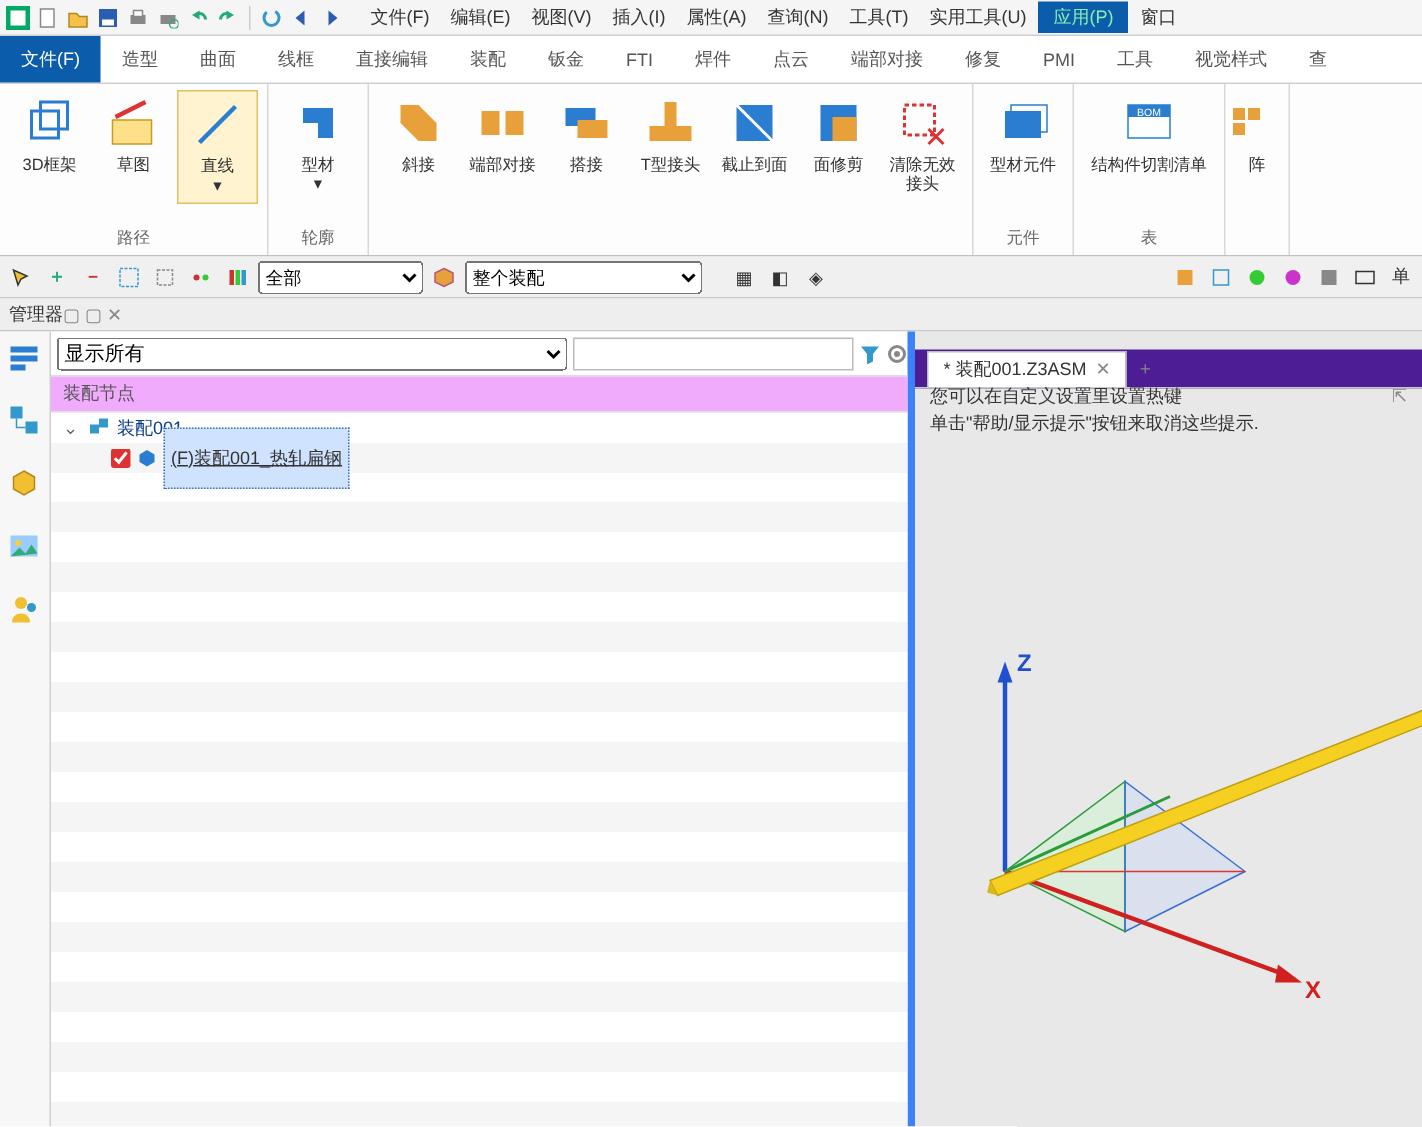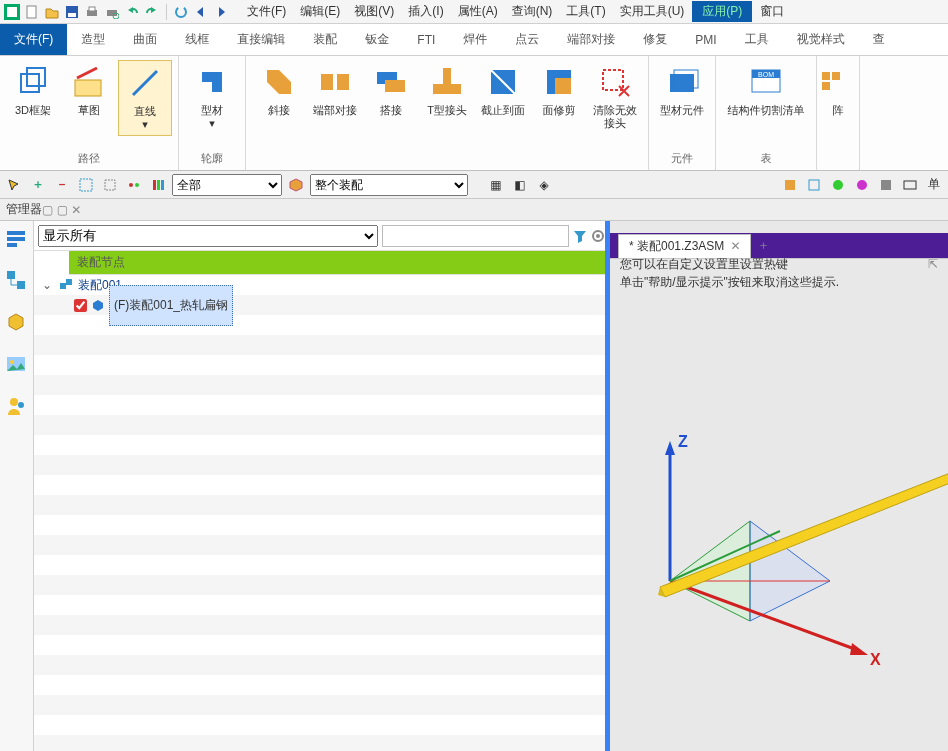--- a/index.html
+++ b/index.html
@@ -24,27 +24,27 @@
 .toolstrip select { height:22px; font-size:12px; }
 .toolstrip .tbtn { width:20px; height:20px; display:inline-flex; align-items:center; justify-content:center; }
 .manager-header { height:22px; background:#eee; border-bottom:1px solid #c8c8c8; display:flex; align-items:center; padding:0 6px; justify-content:flex-start; }
 .content { display:flex; height:calc(751px - 24px - 32px - 115px - 28px - 22px); }
 .vtabs { width:34px; background:#f7f7f7; border-right:1px solid #d0d0d0; display:flex; flex-direction:column; align-items:center; padding-top:6px; gap:18px; }
 .vtabs .vt { width:24px; height:24px; }
 .tree-panel { width:576px; background:#fff; border-right:5px solid #3b82f6; display:flex; flex-direction:column; position:relative; }
 .tree-toolbar { height:30px; border-bottom:1px solid #ddd; display:flex; align-items:center; padding:0 4px; gap:4px; }
 .tree-toolbar select { flex:0 0 340px; height:22px; }
 .tree-toolbar input { flex:1; height:22px; border:1px solid #bbb; padding:0 4px; }
-.tree-subhead { height:24px; background:#84cc16; border-bottom:1px solid #e0e0e0; padding:0 8px; display:flex; align-items:center; font-size:12px; color:#555;margin-left:35px; }
+.tree-subhead { height:24px; background:#f0abfc; border-bottom:1px solid #e0e0e0; padding:0 8px; display:flex; align-items:center; font-size:12px; color:#555; }
 .tree-body { flex:1; overflow:auto; background:repeating-linear-gradient(#fff 0 20px,#f5f5f5 20px 40px); }
 .tree-row { height:20px; display:flex; align-items:center; gap:4px; padding-left:8px; }
 .tree-row .exp { width:12px; color:#666; }
 .tree-row .nm { color:#0a3c8a; font-weight:normal; }
 .tree-row2 { padding-left:40px; }
-.tree-row2 .nm2 { background:#cfe3ff; border:1px dotted #3a6fb7; padding:11px 4px; }
+.tree-row2 .nm2 { background:#cfe3ff; border:1px dotted #3a6fb7; padding:11px 4px;text-decoration:underline; }
 .view-area { flex:1; background:#e8e8e8; position:relative; }
 .doc-tab { position:absolute; top:0; left:0; right:0; height:26px; background:#4c1d95; border-bottom:1px solid #c8c8c8; display:flex; align-items:center; padding:0 8px; gap:6px;margin-top:12px; }
 .doc-tab .tabx { background:#fff; border:1px solid #bbb; border-bottom:none; padding:3px 10px; display:flex; align-items:center; gap:6px; }
 .hint { position:absolute; top:34px; left:10px; right:10px; font-size:12px; color:#333; line-height:1.5; }
 .hint .close { float:right; color:#888; }
 svg { display:block; }
 .model { position:absolute; left:20px; top:200px; }
 </style>
 </head>
 <body>

